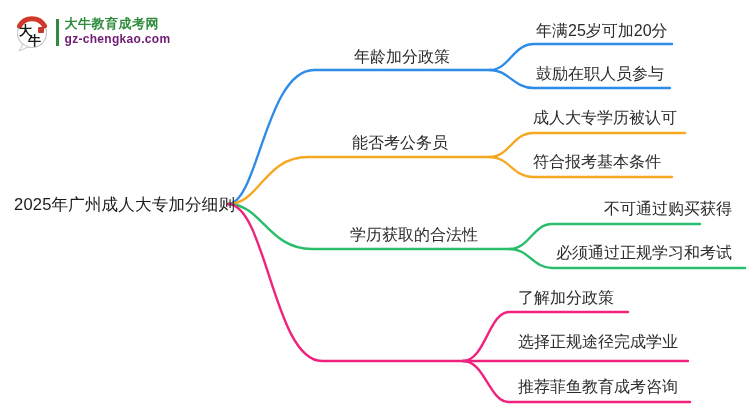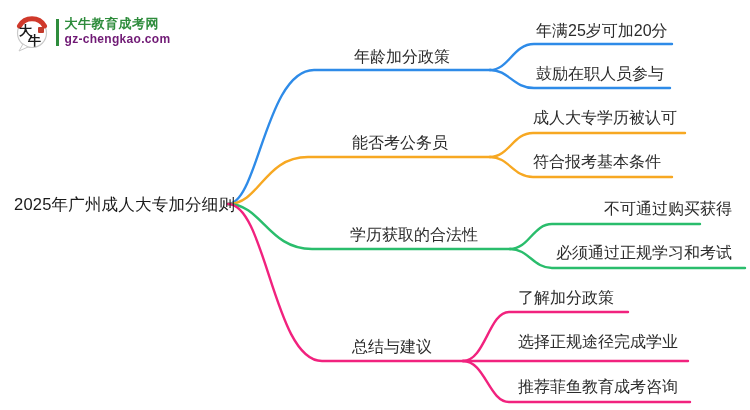--- a/index.html
+++ b/index.html
@@ -121,18 +121,17 @@
   <div class="node" style="left:536px; top:64px;">鼓励在职人员参与</div>
 
   <div class="node" style="left:352px; top:133px;">能否考公务员</div>
   <div class="node" style="left:533px; top:108px;">成人大专学历被认可</div>
   <div class="node" style="left:533px; top:152px;">符合报考基本条件</div>
 
   <div class="node" style="left:350px; top:225px;">学历获取的合法性</div>
   <div class="node" style="left:584px; top:199px;margin-left:20px;">不可通过购买获得</div>
   <div class="node" style="left:556px; top:243px;">必须通过正规学习和考试</div>
 
-  <div class="node" style="left:352px; top:337px;">总结与建议</div>
   <div class="node" style="left:518px; top:288px;">了解加分政策</div>
   <div class="node" style="left:518px; top:332px;">选择正规途径完成学业</div>
   <div class="node" style="left:518px; top:377px;">推荐菲鱼教育成考咨询</div>
 
 </div>
 
 </body></html>

